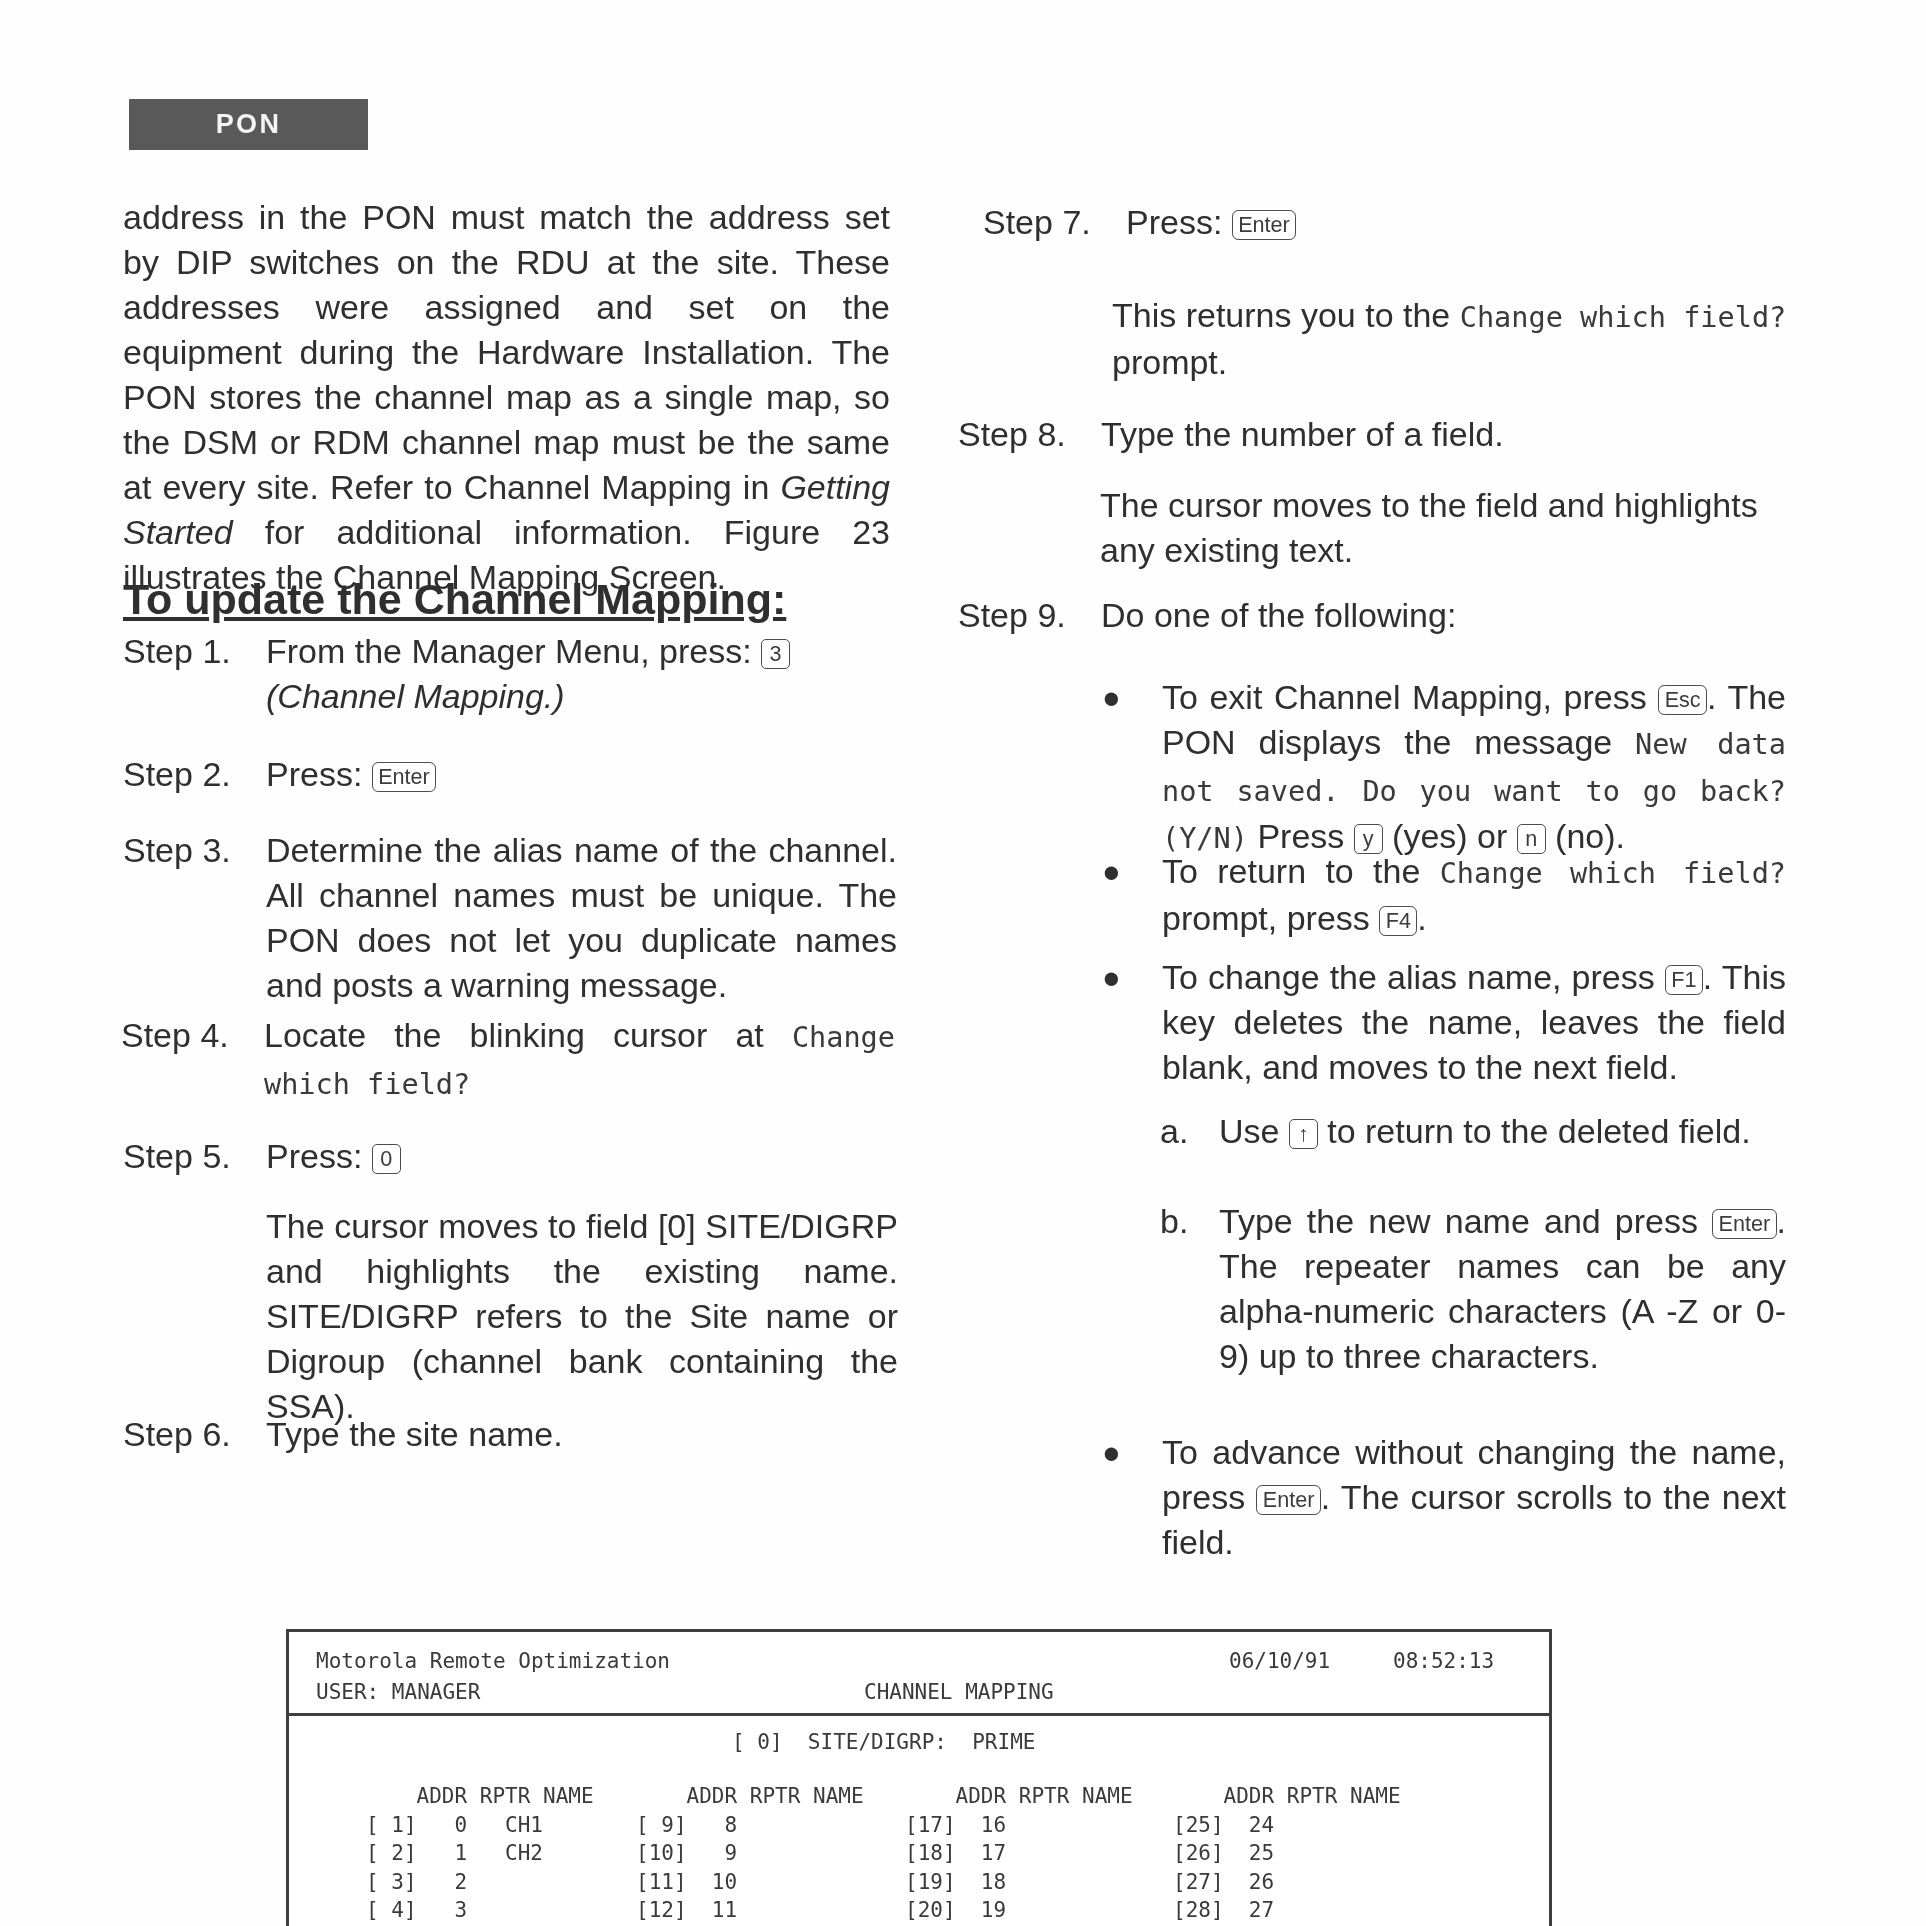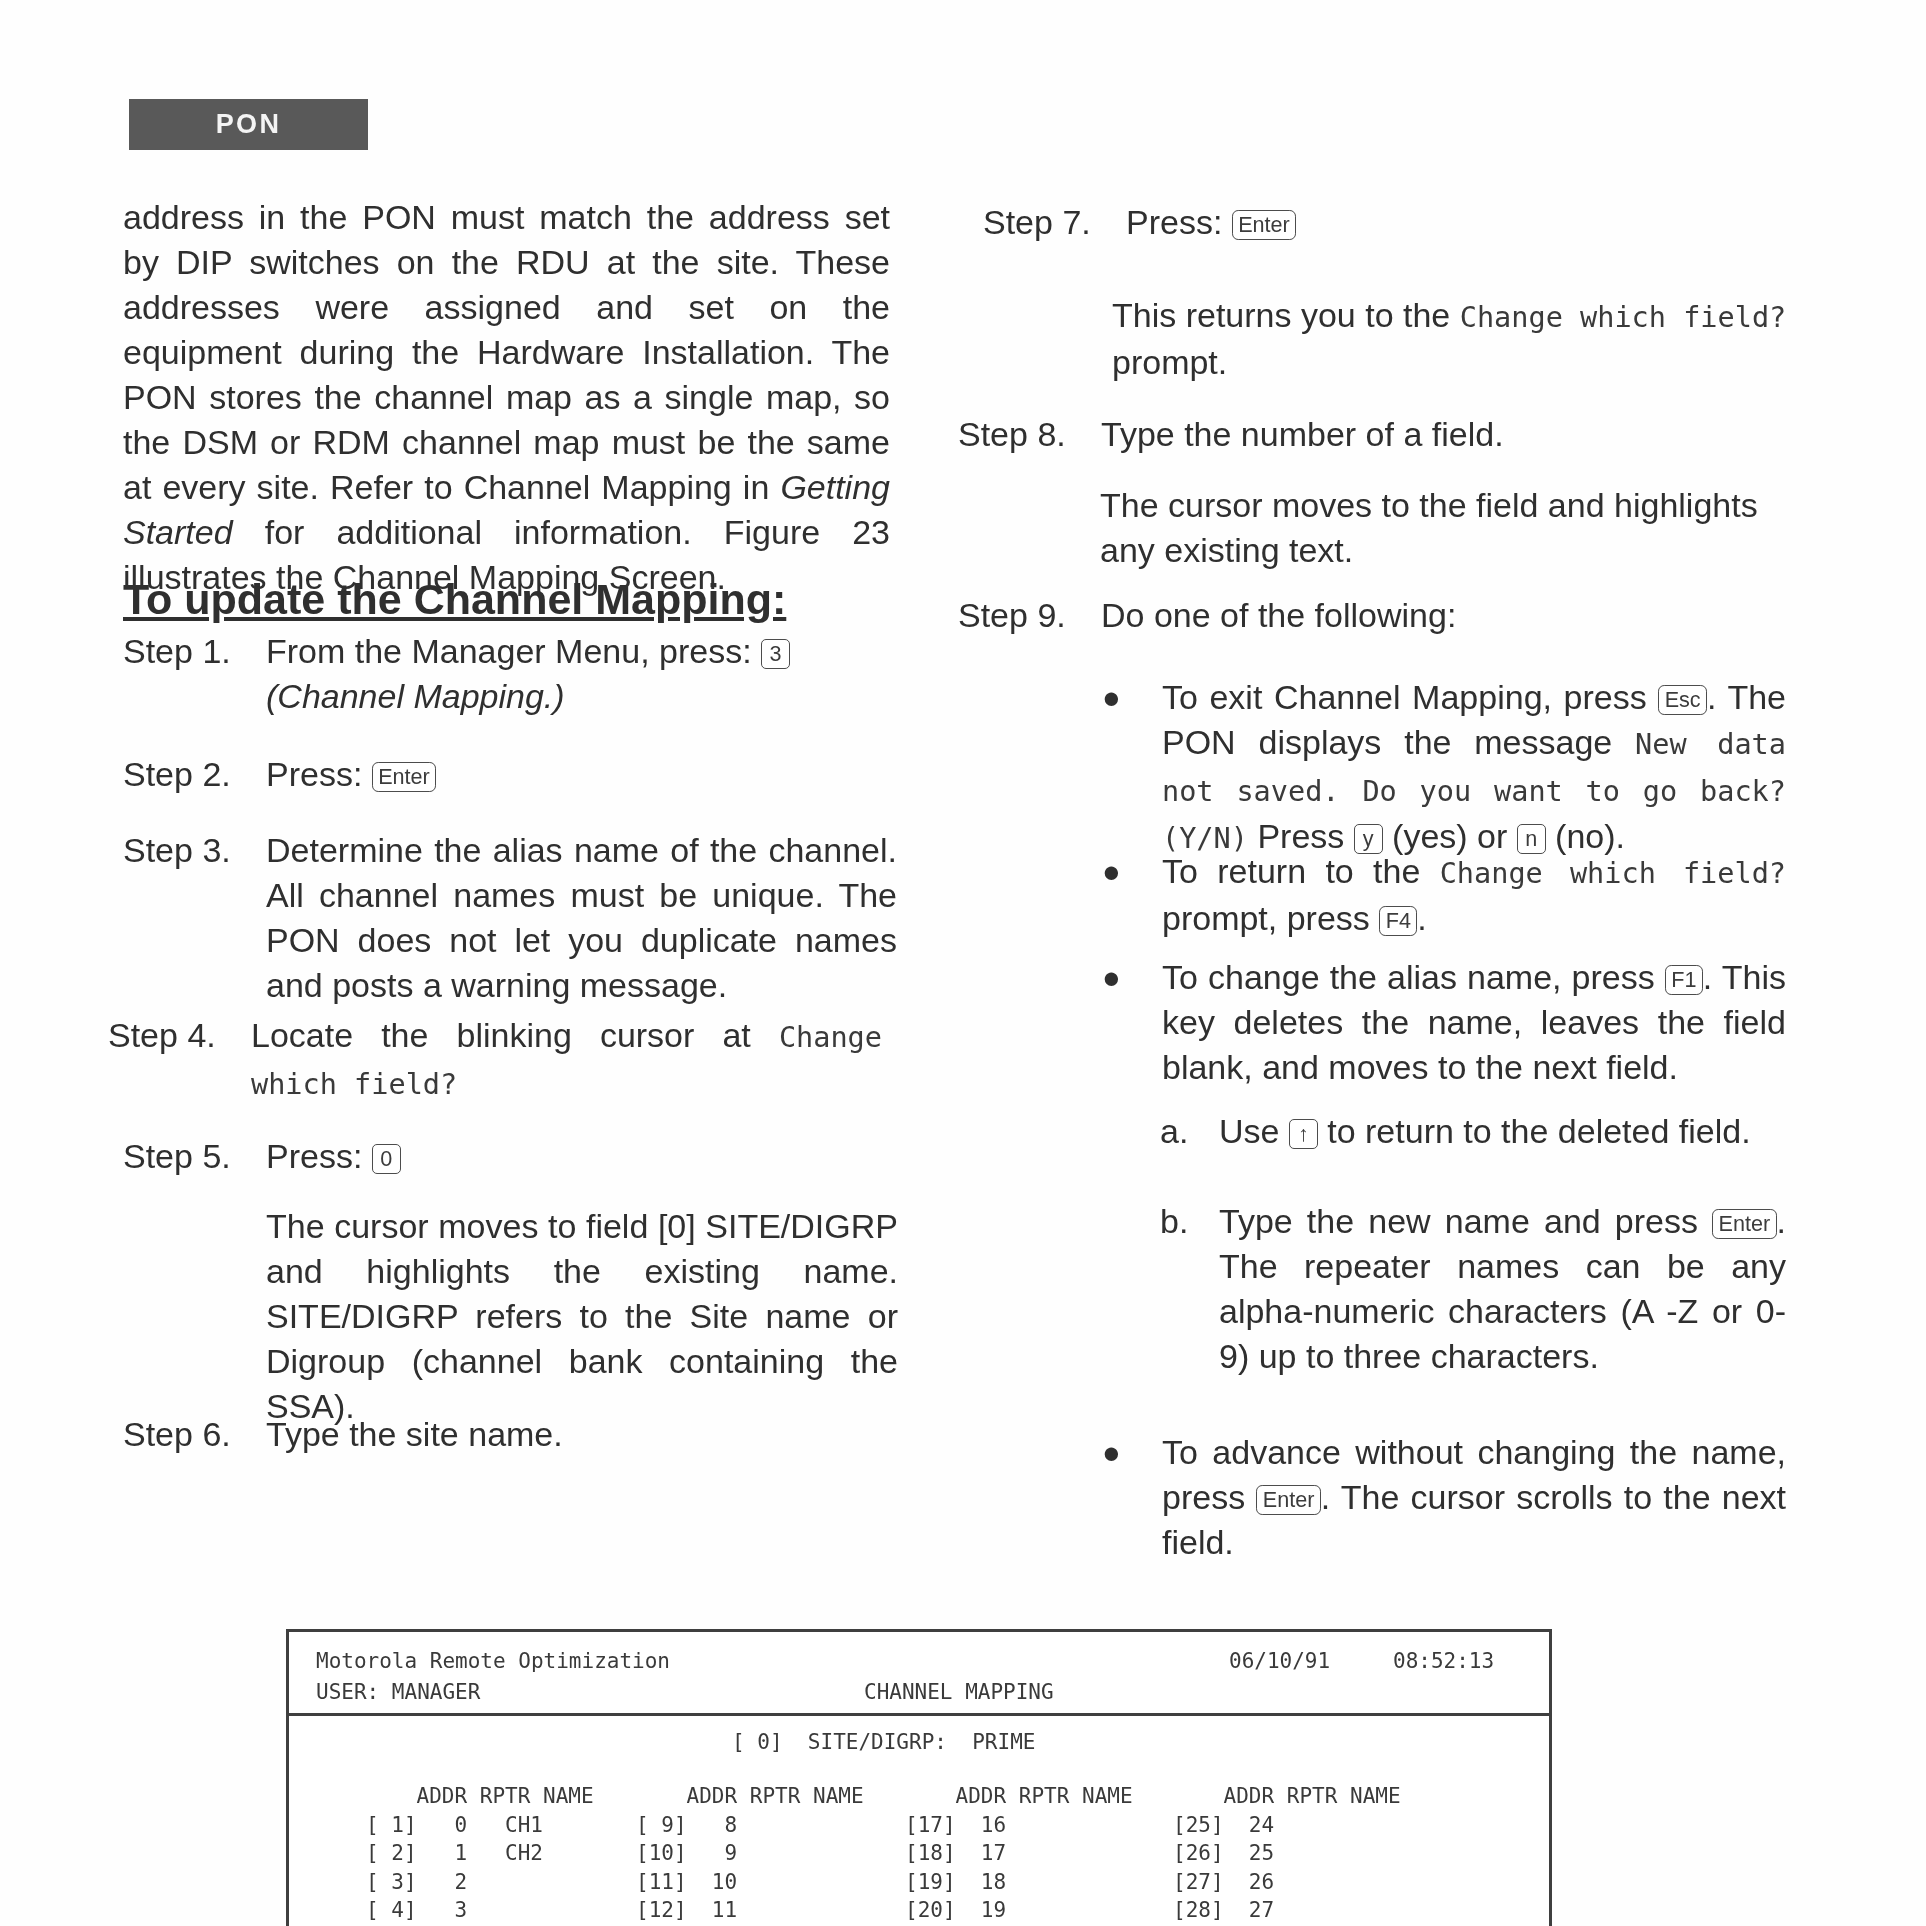--- a/index.html
+++ b/index.html
@@ -58,21 +58,21 @@
   <div class="abs bodytext steprow" style="left:123px;top:752px;width:774px;">
     <div class="slabel">Step 2.</div>
     <div class="sbody"><span>Press: </span><span class="key">Enter</span></div>
   </div>
 
   <div class="abs bodytext steprow" style="left:123px;top:828px;width:774px;">
     <div class="slabel">Step 3.</div>
     <div class="sbody just">Determine the alias name of the channel. All channel names must be unique. The PON does not let you duplicate names and posts a warning message.</div>
   </div>
 
-  <div class="abs bodytext steprow" style="left:108px;top:1013px;width:774px;">
+  <div class="abs bodytext steprow" style="left:121px;top:1013px;width:774px;">
     <div class="slabel">Step 4.</div>
     <div class="sbody just"><span>Locate the blinking cursor at </span><span class="mono">Change which field?</span></div>
   </div>
 
   <div class="abs bodytext steprow" style="left:123px;top:1134px;width:774px;">
     <div class="slabel">Step 5.</div>
     <div class="sbody"><span>Press: </span><span class="key sq">0</span></div>
   </div>
   <div class="abs bodytext just" style="left:266px;top:1204px;width:632px;">The cursor moves to field [0] SITE/DIGRP and highlights the existing name. SITE/DIGRP refers to the Site name or Digroup (channel bank containing the SSA).</div>
 

